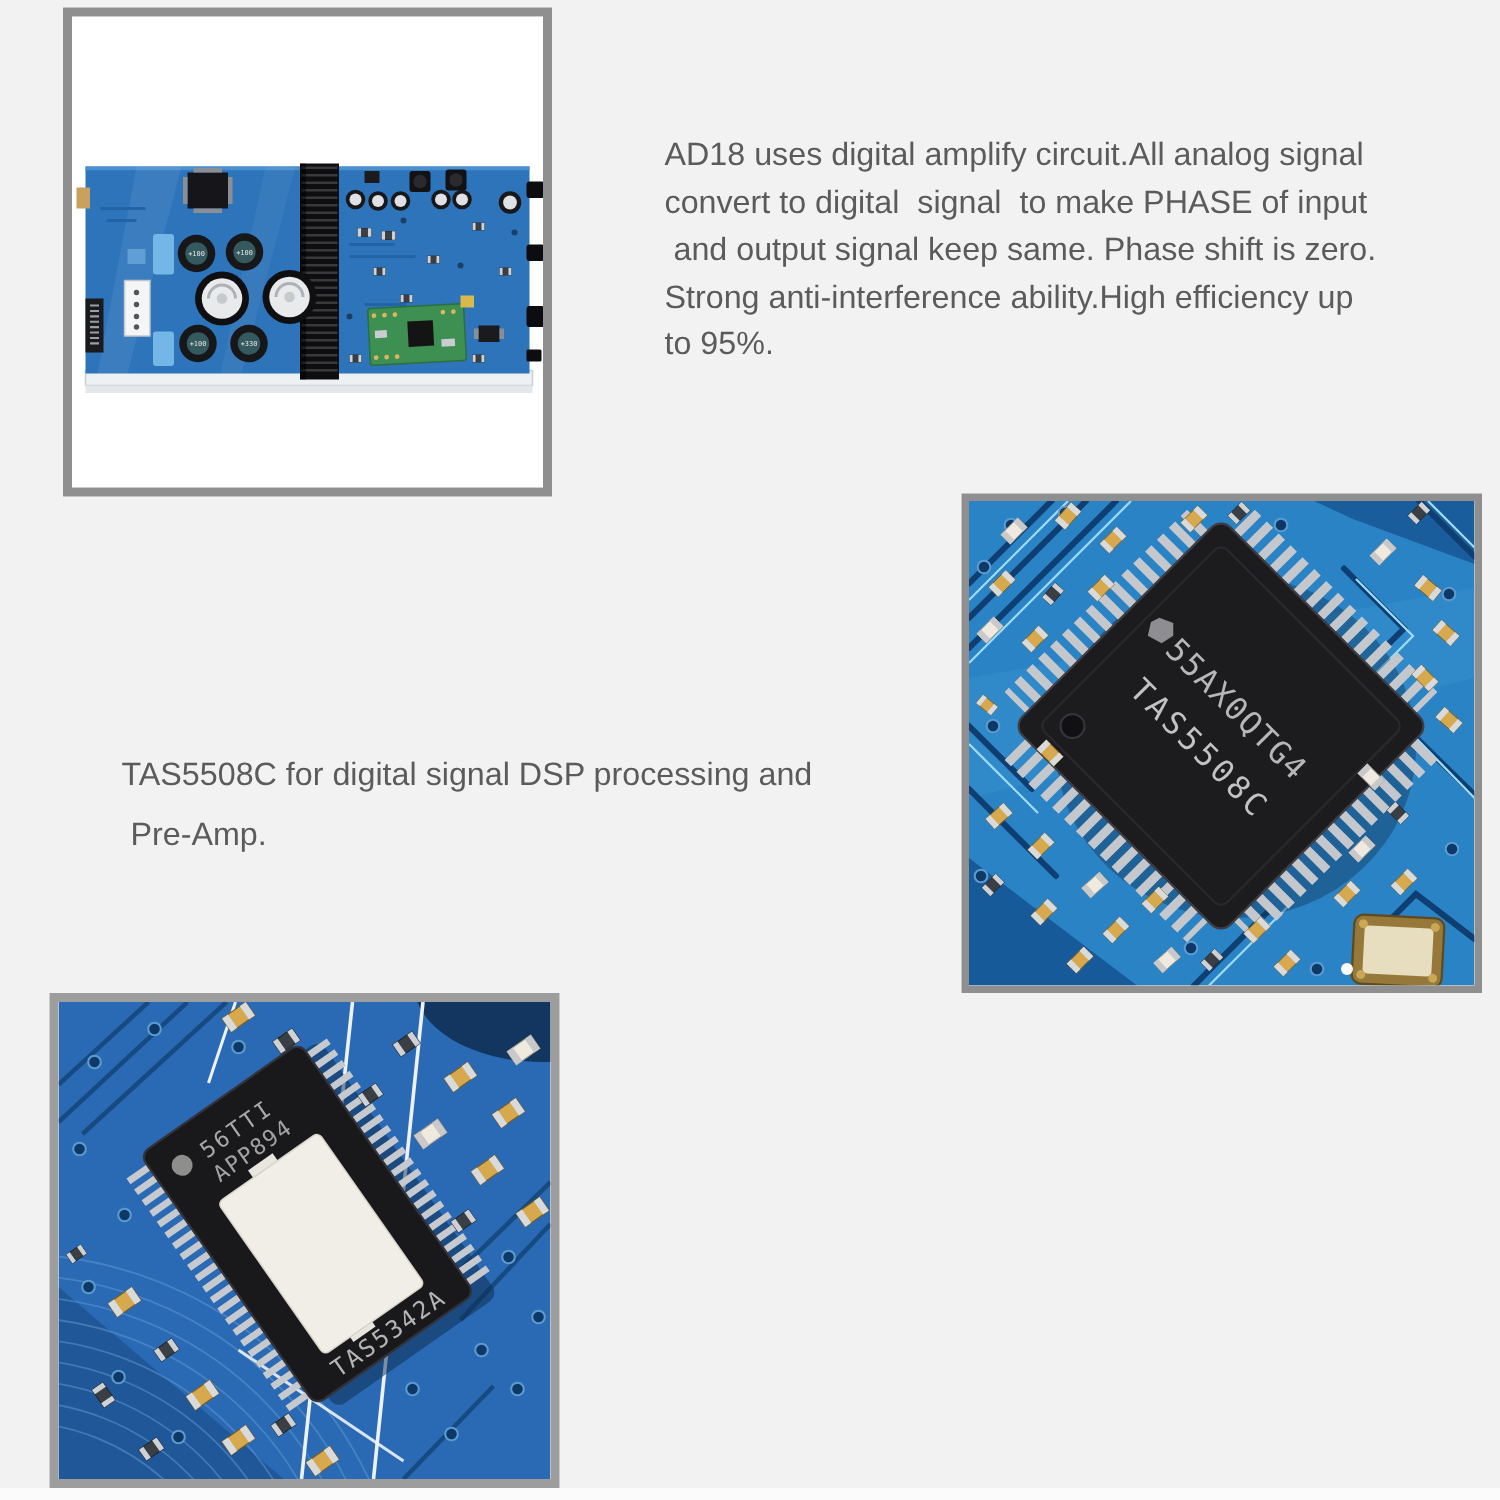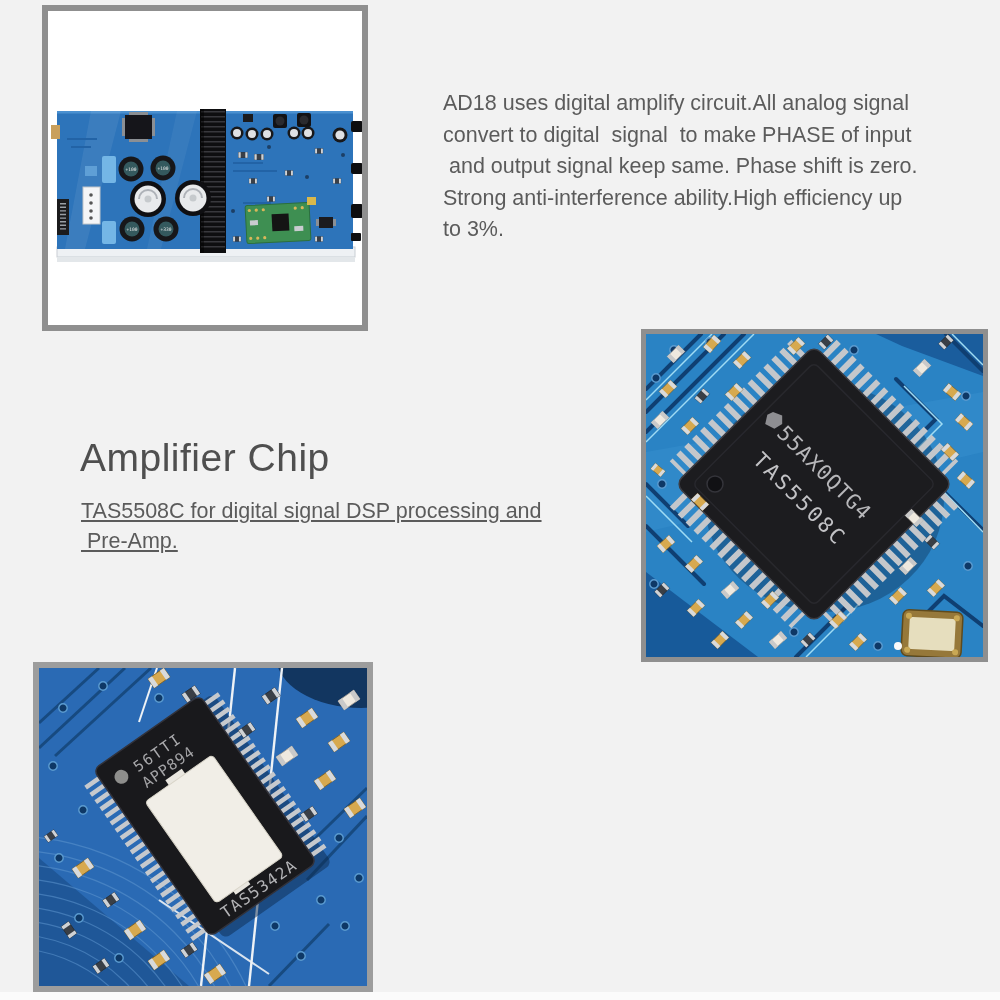--- a/index.html
+++ b/index.html
@@ -1,21 +1,21 @@
 <!DOCTYPE html>
 <html><head>
 <meta charset="utf-8">
 <style>
   html,body{margin:0;padding:0;}
   body{width:1000px;height:1000px;position:relative;background:#f2f2f2;overflow:hidden;
        font-family:"Liberation Sans", sans-serif;}
   .abs{position:absolute;}
   .photo-frame{position:absolute;background:#ffffff;border:6px solid #8f8f8f;box-sizing:border-box;overflow:hidden;}
   .para{position:absolute;white-space:pre-wrap;color:#5b5b5b;font-size:21.5px;line-height:31.5px;margin:0;}
-  .para.tight{line-height:30px;text-decoration:underline;}
+  .para.tight{line-height:40px;}
   .para.bottom{line-height:29px;}
   .heading{position:absolute;color:#4f4f4f;font-size:39px;line-height:1.05;font-weight:400;margin:0;letter-spacing:0.5px;}
   svg{display:block;}
   svg text{font-family:"DejaVu Sans Mono", monospace;}
   .bottom-strip{position:absolute;left:0;top:992px;width:1000px;height:8px;background:#fbfbfb;}
 </style>
 </head>
 <body>
 
 <div class="abs" style="left:0;top:0;width:1000px;height:1000px;">
@@ -203,23 +203,22 @@
             <circle cx="286" cy="44" r="2" fill="#1c3f66"></circle>
         </g>
       </g>
     </svg>
   </div>
 
   <p class="para" style="left:443px;top:88px;width:545px;">AD18 uses digital amplify circuit.All analog signal
 convert to digital  signal  to make PHASE of input
  and output signal keep same. Phase shift is zero.
 Strong anti-interference ability.High efficiency up
-to 3%.</p>
-
-  <div class="heading" style="left:80px;top:438px;">Amplifier Chip</div>
+to 95%.</p>
+
   <p class="para tight" style="left:81px;top:496px;width:520px;">TAS5508C for digital signal DSP processing and
  Pre-Amp.</p>
 
   <div class="photo-frame" style="left:641px;top:329px;width:347px;height:333px;border-width:5px;">
     <svg viewBox="0 0 337 323" width="337" height="323">
       <rect width="337" height="323" fill="#2a83c4"></rect>
       <polygon points="230,0 337,0 337,42 256,12" fill="#1a5d9d"></polygon>
       <polygon points="0,238 112,323 0,323" fill="#175a9a"></polygon>
       <polygon points="0,118 337,58 337,118 0,198" fill="#3f97d4" opacity="0.3"></polygon>
       <g stroke="#0f3f72" stroke-width="4" fill="none" stroke-linecap="round">

